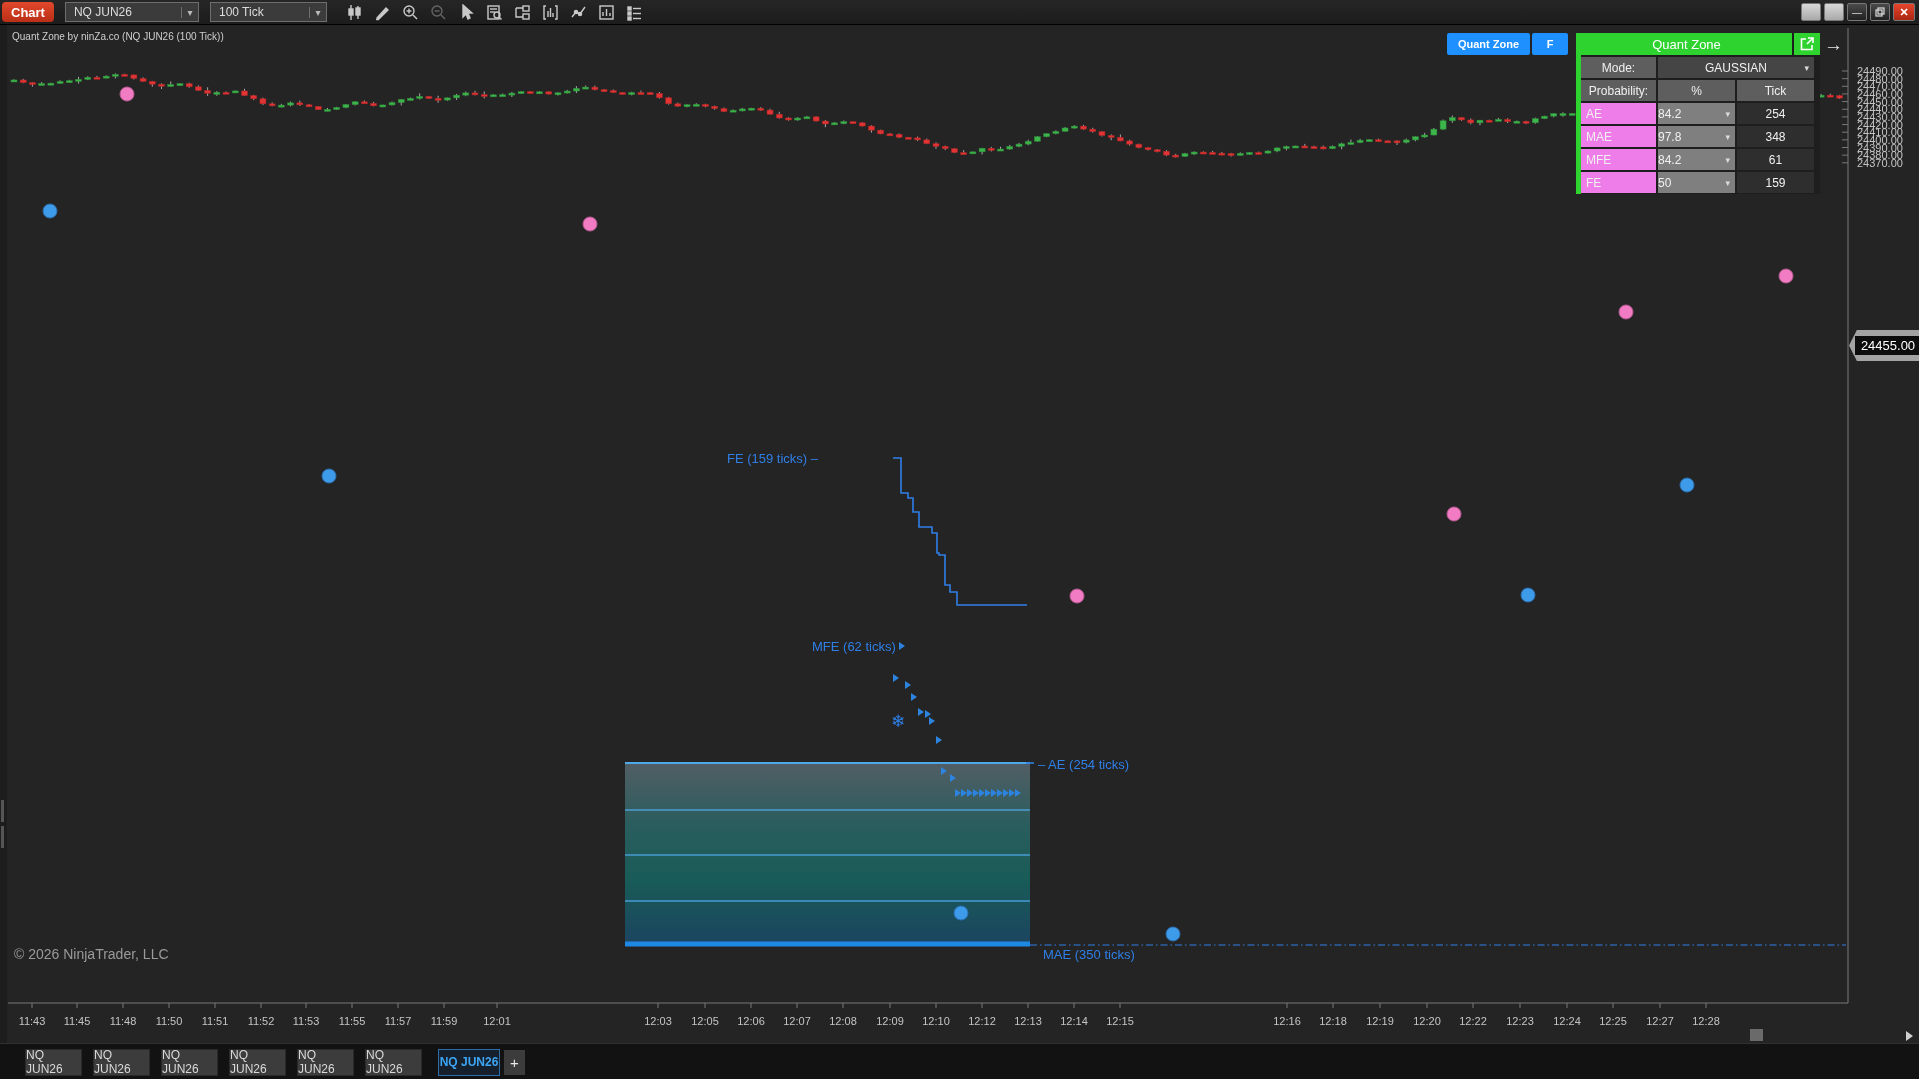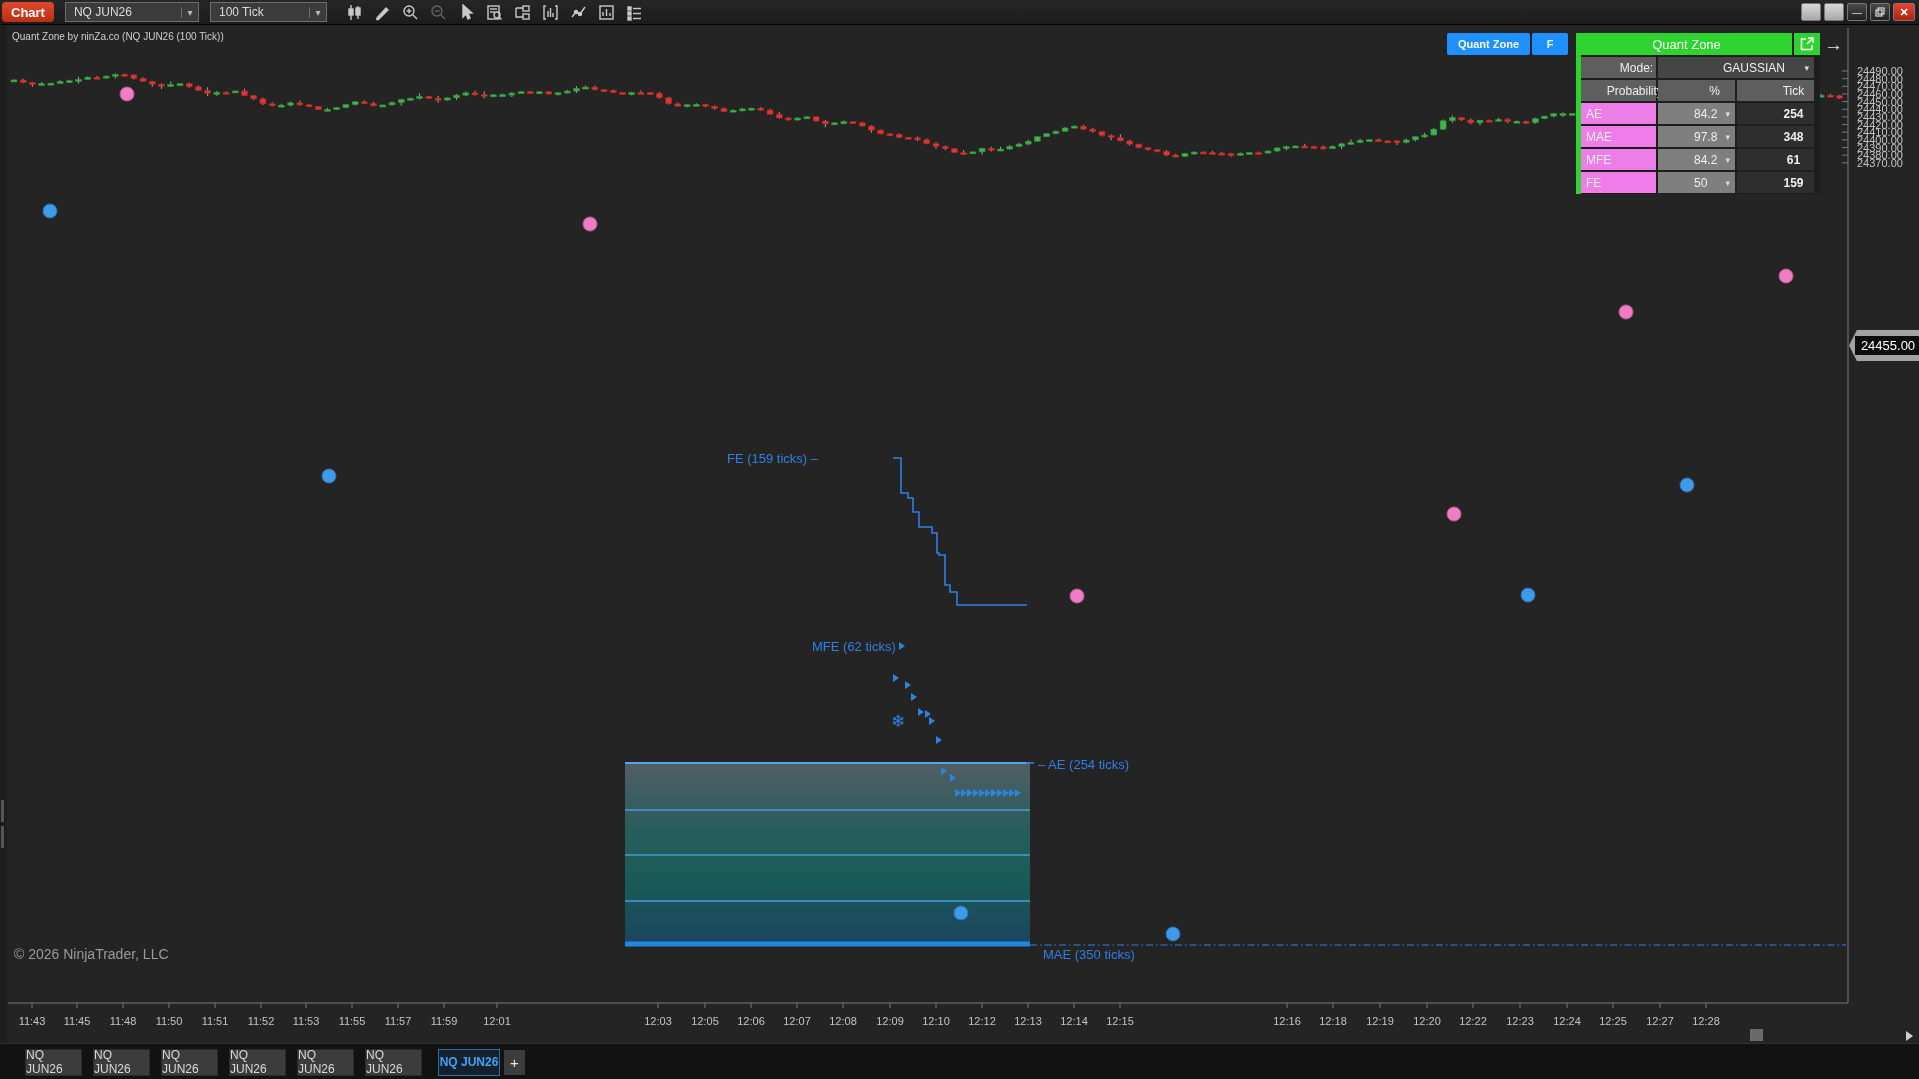--- a/index.html
+++ b/index.html
@@ -36,27 +36,27 @@
   
   .qz-btn{position:absolute;top:33px;height:22px;background:#1e90ff;color:#fff;font-size:11px;font-weight:bold;
     display:flex;align-items:center;justify-content:center;border-radius:2px;z-index:10;}
   
   .panel{position:absolute;left:1576px;top:33px;width:239px;background:#1e1e1e;border-left:5px solid #2fd32f;
     z-index:10;padding-bottom:1px;}
   .p-row{display:grid;grid-template-columns:75px 77px 77px;gap:2px;margin-top:2px;}
   .p-head{display:flex;gap:2px;margin-top:0;}
   .p-head .ttl{flex:1;background:#2fd32f;color:#fff;font-size:13px;height:22px;display:flex;align-items:center;justify-content:center;}
   .p-head .popout{width:26px;height:22px;background:#2fd32f;display:flex;align-items:center;justify-content:center;}
-  .cell{height:21px;display:flex;align-items:center;justify-content:center;font-size:12px;color:#f0f0f0;padding-left:36px;}
+  .cell{height:21px;display:flex;align-items:center;justify-content:center;font-size:12px;color:#f0f0f0;}
   .c-label{background:#5e5e5e;}
   .c-dark{background:#454545;text-align:center;}
   .c-span2{grid-column:2/4;position:relative;}
   .c-pink{background:#ef7de9;justify-content:flex-start;padding-left:5px;}
   .c-val{background:#7f7f7f;justify-content:flex-start;position:relative;}
-  .c-tick{background:#2e2e2e;font-weight:bold;}
+  .c-tick{background:#2e2e2e;}
   .chev-r{position:absolute;right:5px;color:#dcdcdc;font-size:9px;top:50%;transform:translateY(-50%);}
   .panel-arrow{position:absolute;left:1824px;top:34px;color:#e8e8e8;font-size:19px;z-index:10;}
   
   .tabbar{position:absolute;left:0;top:1043px;width:1919px;height:36px;background:#121212;border-top:1px solid #303030;
     display:flex;align-items:center;z-index:20;}
   .tab{height:25px;width:55px;margin-left:11px;background:#3c3c3c;color:#dadada;font-size:12px;
     display:flex;align-items:center;justify-content:center;border:1px solid #2a2a2a;}
   .tab.active{width:60px;margin-left:16px;background:#16202c;color:#3da5f5;border:1px solid #2d6da8;font-weight:bold;}
   .tab-add{height:25px;width:21px;margin-left:4px;background:#3c3c3c;color:#e8e8e8;font-size:15px;
     display:flex;align-items:center;justify-content:center;}

